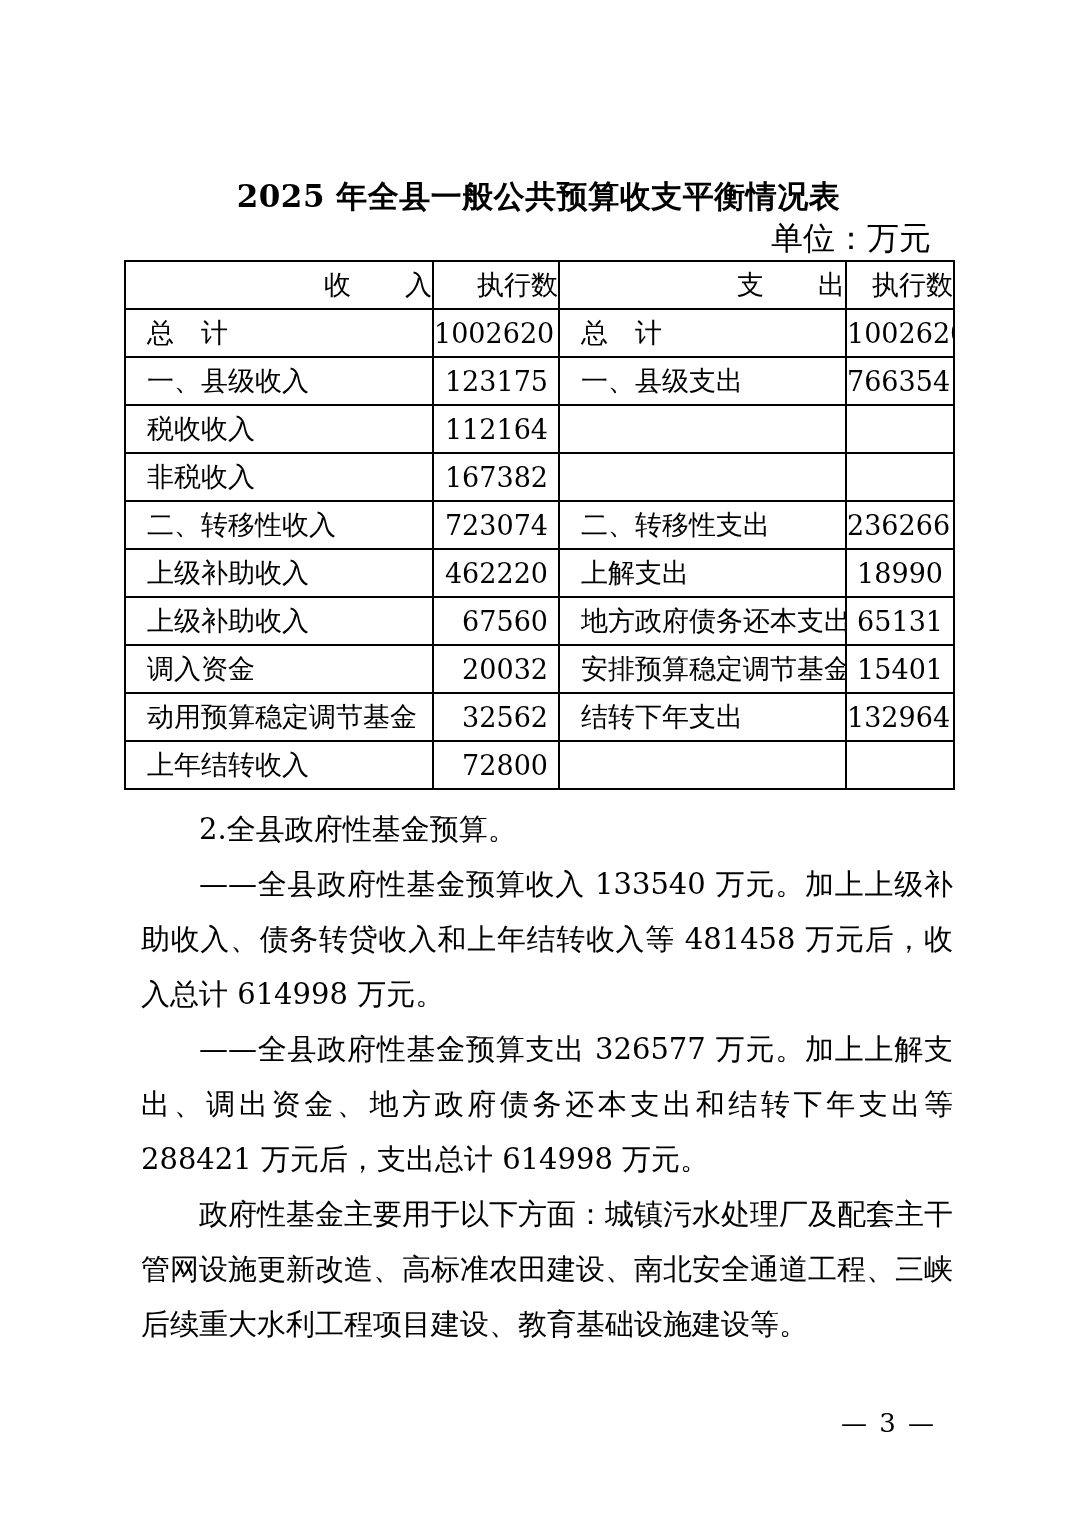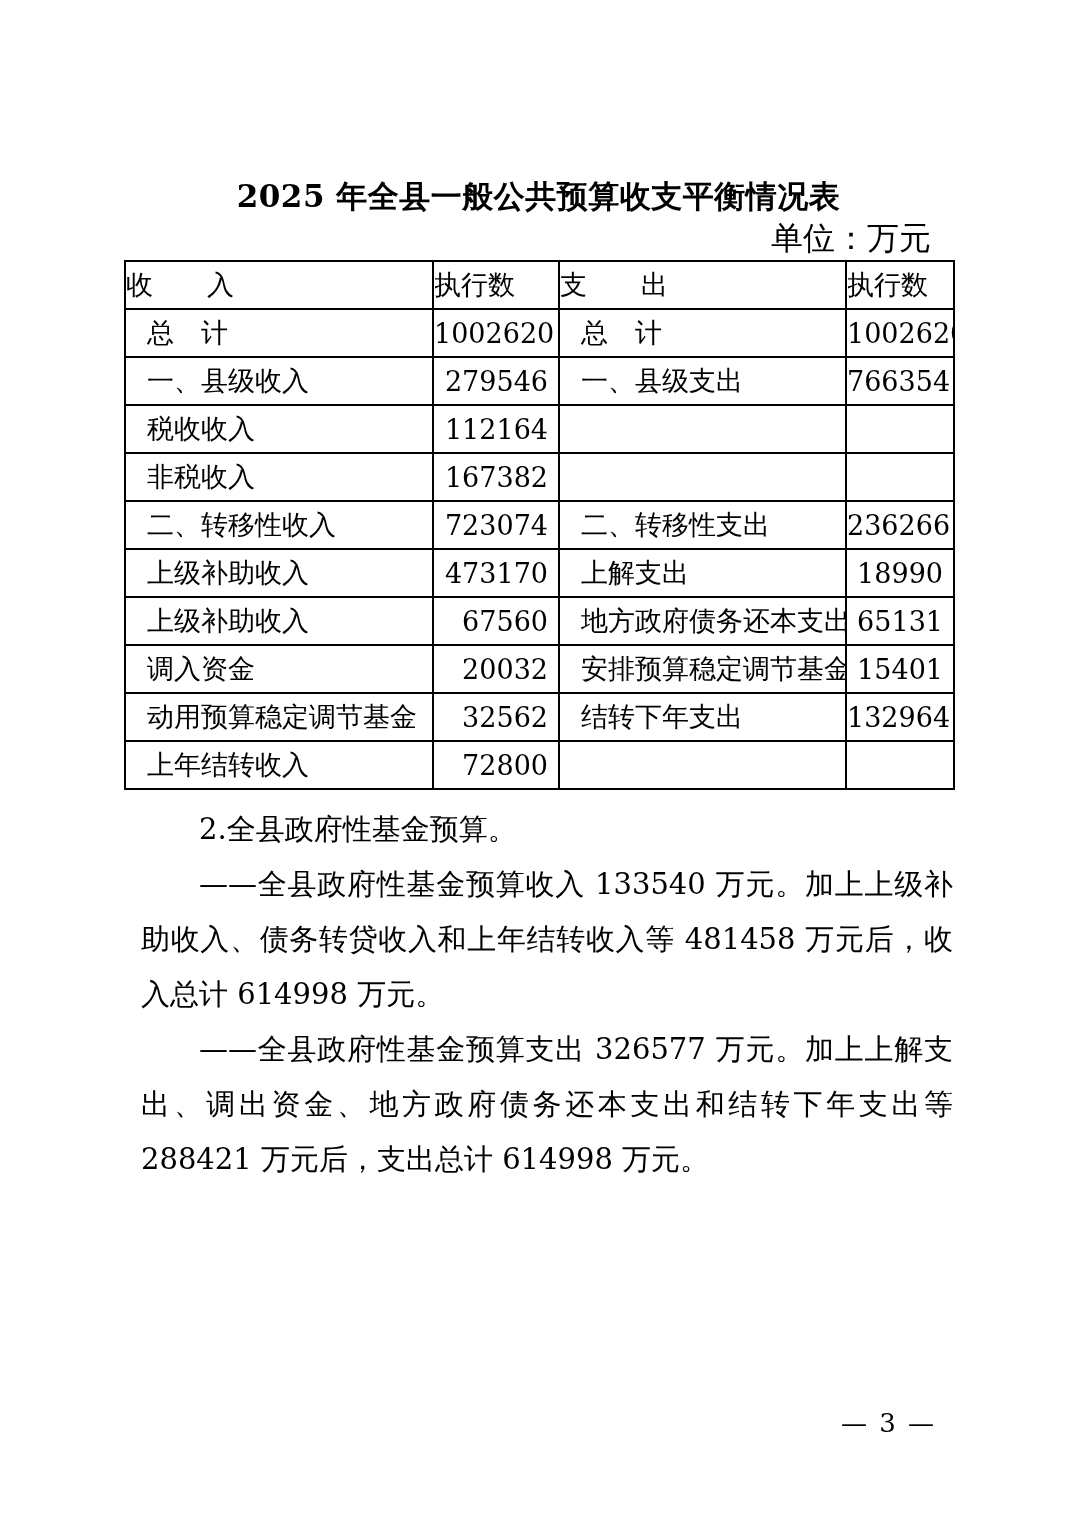--- a/index.html
+++ b/index.html
@@ -49,21 +49,21 @@
   table.balance th,
   table.balance td {
     border: 2px solid #000000;
     height: 46px;
     padding: 0;
     overflow: hidden;
     white-space: nowrap;
     font-weight: normal;
   }
   table.balance th {
-    text-align: left;
+    text-align: right;
     border-radius: 11px;
   }
   table.balance td.label {
     text-align: left;
     padding-left: 21px;
   }
   table.balance td.num {
     text-align: right;
     padding-right: 10px;
   }
@@ -115,21 +115,21 @@
       </thead>
       <tbody>
           <tr>
             <td class="label">总　计</td>
             <td class="num">1002620</td>
             <td class="label">总　计</td>
             <td class="num">1002620</td>
           </tr>
           <tr>
             <td class="label">一、县级收入</td>
-            <td class="num">279546</td>
+            <td class="num">123175</td>
             <td class="label">一、县级支出</td>
             <td class="num">766354</td>
           </tr>
           <tr>
             <td class="label">税收收入</td>
             <td class="num">112164</td>
             <td class="label"></td>
             <td class="num"></td>
           </tr>
           <tr>
@@ -139,21 +139,21 @@
             <td class="num"></td>
           </tr>
           <tr>
             <td class="label">二、转移性收入</td>
             <td class="num">723074</td>
             <td class="label">二、转移性支出</td>
             <td class="num">236266</td>
           </tr>
           <tr>
             <td class="label">上级补助收入</td>
-            <td class="num">473170</td>
+            <td class="num">462220</td>
             <td class="label">上解支出</td>
             <td class="num">18990</td>
           </tr>
           <tr>
             <td class="label">上级补助收入</td>
             <td class="num">67560</td>
             <td class="label">地方政府债务还本支出</td>
             <td class="num">65131</td>
           </tr>
           <tr>
@@ -174,18 +174,19 @@
             <td class="label"></td>
             <td class="num"></td>
           </tr>
         </tbody>
     </table>
 
     <div class="body-text">
       <p>2.全县政府性基金预算。</p>
       <p>——全县政府性基金预算收入 133540 万元。加上上级补助收入、债务转贷收入和上年结转收入等 481458 万元后，收入总计 614998 万元。</p>
       <p>——全县政府性基金预算支出 326577 万元。加上上解支出、调出资金、地方政府债务还本支出和结转下年支出等 288421 万元后，支出总计 614998 万元。</p>
+      <p>政府性基金主要用于以下方面：城镇污水处理厂及配套主干管网设施更新改造、高标准农田建设、南北安全通道工程、三峡后续重大水利工程项目建设、教育基础设施建设等。</p>
     </div>
 
   </div>
 
   <div class="page-number">— 3 —</div>
 </div>
 
 </body></html>

